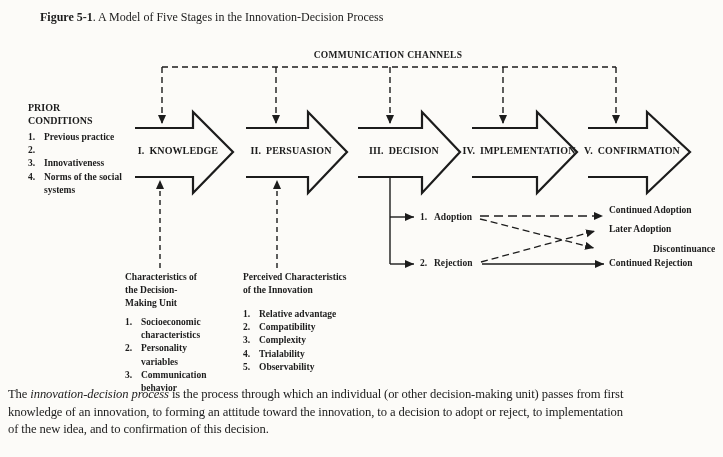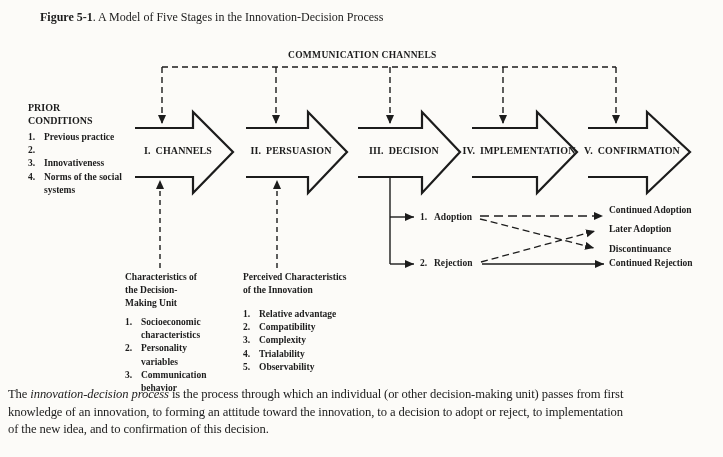--- a/index.html
+++ b/index.html
@@ -7,21 +7,21 @@
     width:723px;height:457px;position:relative;overflow:hidden;
     background:#fcfbf8;color:#1c1c1c;
     font-family:"Liberation Serif","DejaVu Serif",serif;
   }
   .abs{position:absolute;}
   .b{font-weight:bold;}
   .pre{white-space:pre-line;}
   .nowrap{white-space:nowrap;}
 
   #title{left:28px;top:10px;font-size:12px;margin-left:12px;}
-  #cc-label{left:288px;top:50px;width:200px;
+  #cc-label{left:288px;top:50px;width:200px;text-align:center;
     font-size:9.5px;font-weight:bold;letter-spacing:.3px;}
 
   .stage-label{top:145px;width:120px;height:14px;text-align:center;
     font-size:10px;font-weight:bold;letter-spacing:.1px;white-space:nowrap;}
   .stage-label .num{margin-right:5px;}
 
   .head{font-size:10px;font-weight:bold;line-height:13.4px;}
   .list{font-size:9.5px;font-weight:bold;line-height:13.2px;}
   .list .row{display:flex;}
   .list .num{width:16px;flex:0 0 16px;}
@@ -38,21 +38,21 @@
   #ic-list{left:243px;top:308px;}
 
   .branch-label{font-size:9.5px;font-weight:bold;line-height:13px;display:flex;white-space:nowrap;}
   .branch-label .num{width:14px;}
   #branch-adoption{left:420px;top:211px;}
   #branch-rejection{left:420px;top:257px;}
 
   .outcome{left:609px;font-size:9.5px;font-weight:bold;line-height:13px;white-space:nowrap;}
   #outcome-0{top:204px;}
   #outcome-1{top:223px;}
-  #outcome-2{top:243px;}
+  #outcome-2{top:243px;margin-left:44px;}
   #outcome-3{top:257px;}
 
   #caption{left:8px;top:386px;font-size:12.6px;line-height:17.6px;letter-spacing:-.1px;}
   #caption .line{white-space:nowrap;}
   #caption .it{font-style:italic;text-align:center;}
 
   svg{position:absolute;left:0;top:0;}
 </style>
 </head>
 <body>
@@ -99,21 +99,21 @@
   </g>
 </svg>
 
 <div id="title" class="abs nowrap">
   <span class="b">Figure 5-1</span><span>. A Model of Five Stages in the Innovation-Decision Process</span>
 </div>
 
 <div id="cc-label" class="abs">COMMUNICATION CHANNELS</div>
 
 <div class="abs stage-label" style="left:118px;">
-  <span class="num">I.</span><span>CHANNELS</span>
+  <span class="num">I.</span><span>KNOWLEDGE</span>
 </div>
 <div class="abs stage-label" style="left:231px;">
   <span class="num">II.</span><span>PERSUASION</span>
 </div>
 <div class="abs stage-label" style="left:344px;">
   <span class="num">III.</span><span>DECISION</span>
 </div>
 <div class="abs stage-label" style="left:459px;">
   <span class="num">IV.</span><span>IMPLEMENTATION</span>
 </div>

